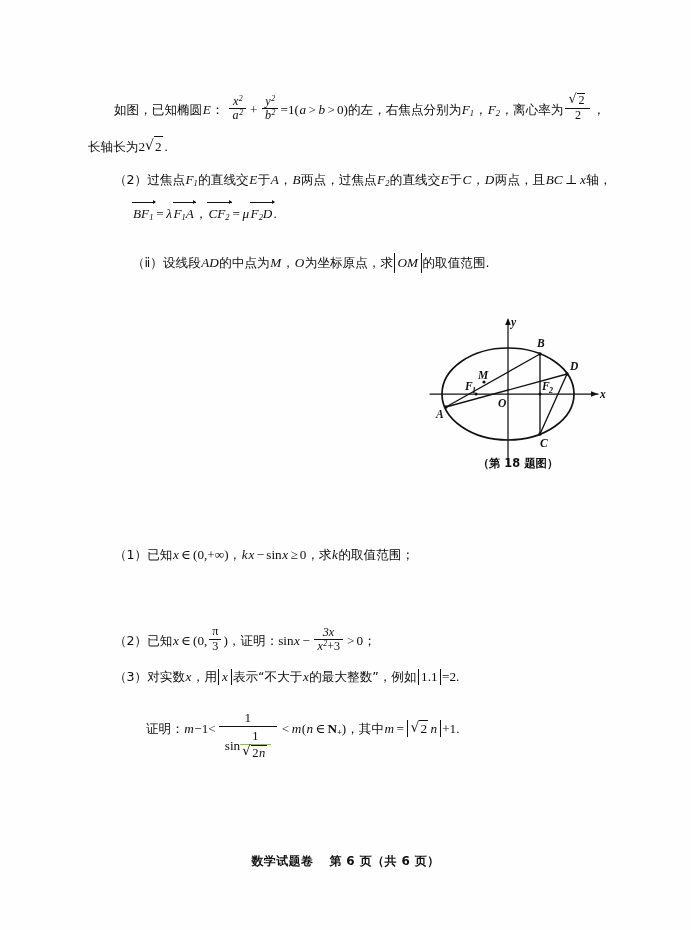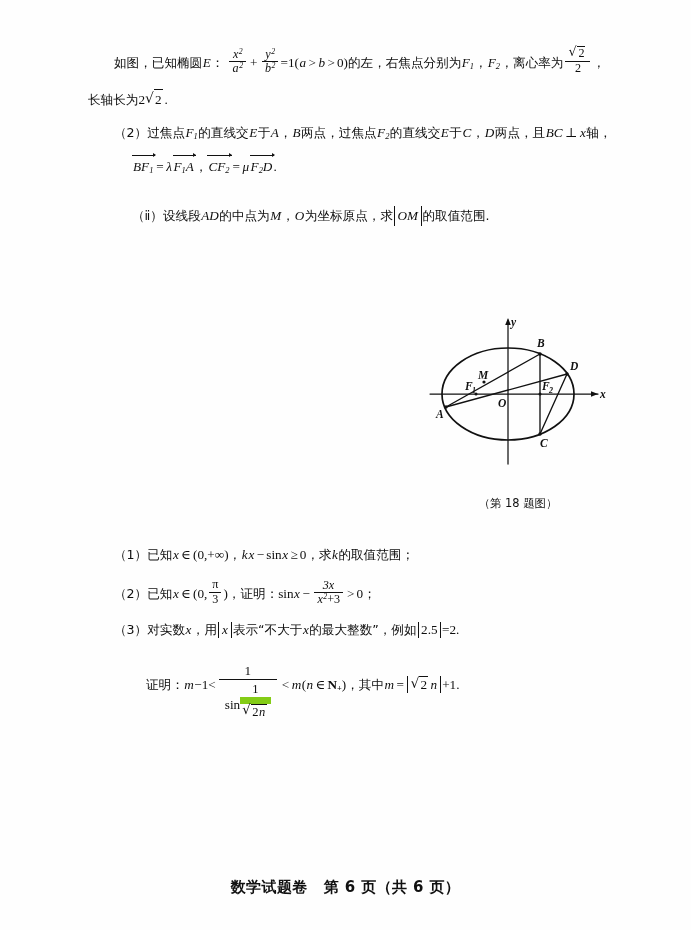--- a/index.html
+++ b/index.html
@@ -77,20 +77,21 @@
 
   
   .frac {
     display: inline-block;
     vertical-align: -0.48em;
     text-align: center;
     font-size: .92em;
     line-height: 1.12;
     padding: 0 2px;
     font-style: italic;
+    margin-top: 47px;
   }
   .frac > .n { display: block; padding: 0 3px 0px 3px; }
   .frac > .d {
     display: block;
     border-top: 1.1px solid #111;
     padding: 0px 3px 0 3px;
   }
   .frac.tight { vertical-align: -0.42em; }
 
   
@@ -176,51 +177,52 @@
     padding: 2px 6px 0 6px;
   }
   .innerfrac {
     display: inline-block;
     vertical-align: -0.5em;
     text-align: center;
     line-height: 1.12;
     font-size: .95em;
   }
   .innerfrac > .n { display: block; padding: 0 2px; font-style: normal; }
-  .innerfrac > .d { display: block; border-top: 7px solid #84cc16; padding: 0 2px; }
+  .innerfrac > .d { display: block; border-top: 1px solid #84cc16; padding: 0 2px; }
 
   
   .figure {
     position: absolute;
     left: 418px;
     top: 312px;
     width: 200px;
     height: 190px;
   }
   .figure svg { display: block; }
   .figcaption {
     position: absolute;
     left: 418px;
-    top: 496px;
+    top: 456px;
     width: 200px;
     text-align: center;
     font-family: "DejaVu Sans", "Liberation Sans", sans-serif;
     font-size: 11.4px;
     color: #101010;
+    font-weight: bold;
   }
 
   
   .footer {
     position: absolute;
     left: 0;
     right: 0;
-    top: 878px;
+    top: 853px;
     text-align: center;
     font-family: "DejaVu Sans", "Liberation Sans", sans-serif;
-    font-size: 15px;
+    font-size: 12px;
     font-weight: bold;
     color: #111;
     letter-spacing: .4px;
   }
   .footer .gap { display: inline-block; width: 16px; }
 
   .q19wrap { position: absolute; left: 88px; top: 545px; width: 532px; }
 </style>
 </head>
 <body>
@@ -330,21 +332,21 @@
       <span class="cjk">（2）</span><span class="cjk">已知</span><i class="v">x</i><span class="op num">∈</span><span class="num">(0,</span><span class="frac tight">
         <span class="n num">π</span>
         <span class="d num">3</span>
       </span><span class="num">)</span><span class="cjk">，证明：</span><span class="num">sin</span><i class="v">x</i><span class="op num">−</span><span class="frac">
         <span class="n"><i class="mi">3x</i></span>
         <span class="d"><i class="mi">x</i><sup>2</sup><span class="num">+3</span></span>
       </span><span class="op num">&gt;</span><span class="num">0</span><span class="cjk">；</span>
     </div>
 
     <div class="line indent1">
-      <span class="cjk">（3）</span><span class="cjk">对实数</span><i class="v">x</i><span class="cjk">，用</span><span class="brk"><i class="v">x</i></span><span class="cjk">表示“不大于</span><i class="v">x</i><span class="cjk">的最大整数”，例如</span><span class="brk"><span class="num">2.5</span></span><span class="num">=2</span><span class="num">.</span>
+      <span class="cjk">（3）</span><span class="cjk">对实数</span><i class="v">x</i><span class="cjk">，用</span><span class="brk"><i class="v">x</i></span><span class="cjk">表示“不大于</span><i class="v">x</i><span class="cjk">的最大整数”，例如</span><span class="brk"><span class="num">1.1</span></span><span class="num">=2</span><span class="num">.</span>
     </div>
 
     <div class="line indent3" style="margin-top:18px;">
       <span class="cjk">证明：</span><i class="v">m</i><span class="num">−1&lt;</span><span class="bigfrac">
         <span class="n">1</span>
         <span class="d"><span class="num">sin</span><span class="innerfrac">
             <span class="n">1</span>
             <span class="d"><span class="sqrt"><span class="rad"><span class="num" style="font-style:normal">2</span><i class="v">n</i></span></span></span>
           </span></span>
       </span><span class="op num">&lt;</span><i class="v">m</i><span class="num">(</span><i class="v">n</i><span class="op num">∈</span><span class="num" style="font-weight:bold"><span>N</span><sub style="font-style:normal">+</sub></span><span class="num">)</span><span class="cjk">，其中</span><i class="v">m</i><span class="op num">=</span><span class="brk"><span class="sqrt"><span class="rad"><span class="num">2</span></span></span><i class="v">n</i></span><span class="num">+1</span><span class="num">.</span>

